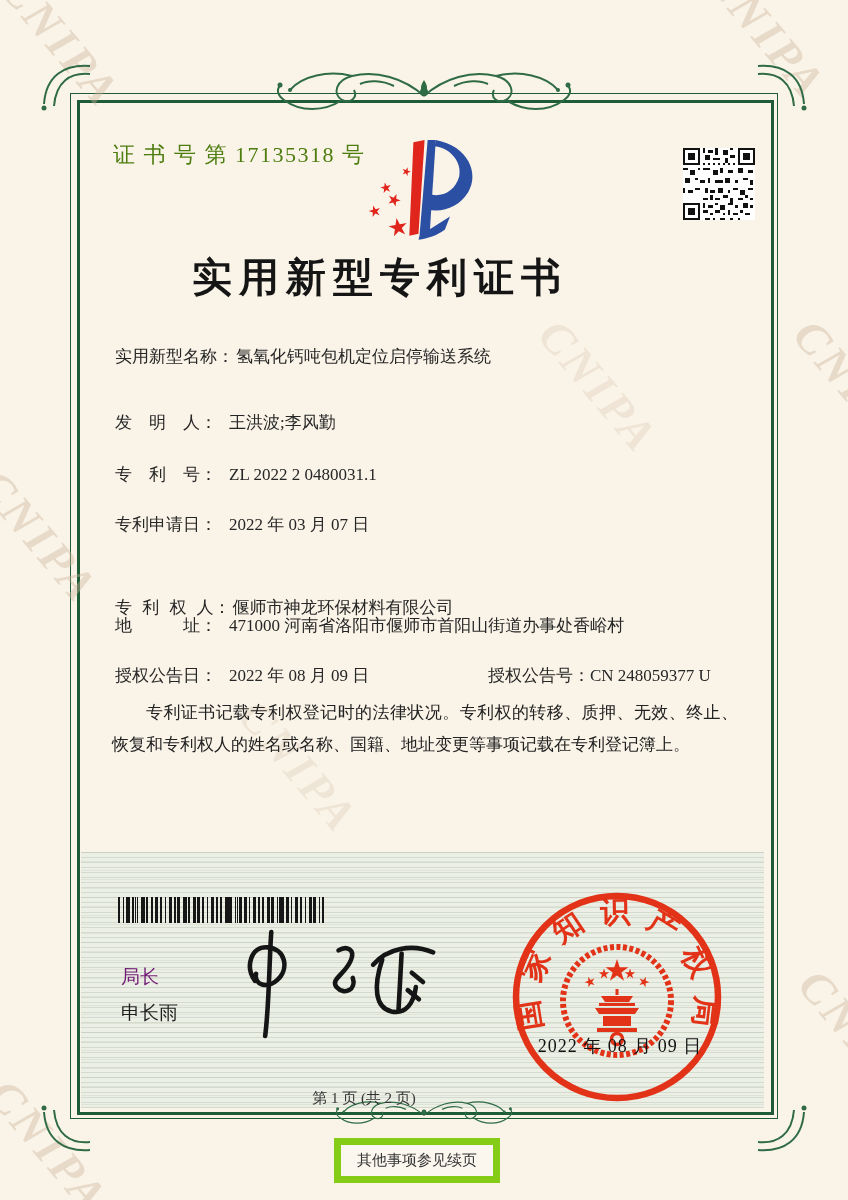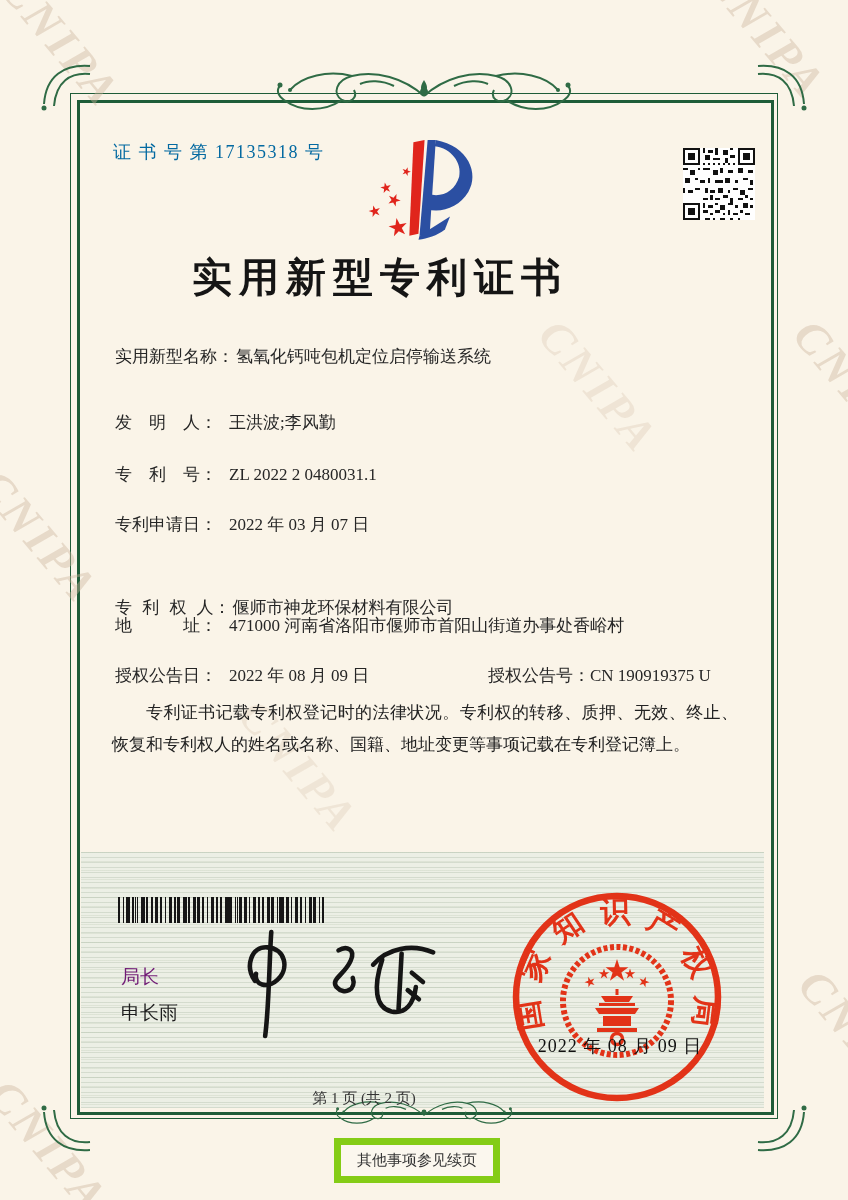--- a/index.html
+++ b/index.html
@@ -24,21 +24,21 @@
   .band{
     left:81px;top:852px;width:683px;height:256px;z-index:1;
     background-color:#ecefe5;
     background-image:
       repeating-linear-gradient(0deg, rgba(150,168,145,0.28) 0 1px, transparent 1px 5px),
       repeating-linear-gradient(0deg, transparent 0 3px, rgba(195,206,185,0.35) 3px 4px, transparent 4px 9px);
   }
   .orn{z-index:2;}
   
   .z{z-index:3;}
-  .certno{left:113px;top:140px;font-size:18px;letter-spacing:1.5px;color:#0369a1;}
+  .certno{left:113px;top:140px;font-size:22px;letter-spacing:1.5px;color:#4d7c0f;}
   .title{left:0;top:250px;width:760px;text-align:center;font-size:40px;font-weight:700;letter-spacing:7px;color:#151515;}
   .row{left:115px;font-size:17px;color:#262626;white-space:nowrap;}
   .row .lab{display:inline-block;min-width:112px;}
   .row .val{margin-left:2px;}
   .pair2{left:373px;top:0;position:absolute;}
   .paras{left:112px;top:697px;width:626px;font-size:17px;line-height:1.88;text-align:justify;color:#222;}
   .paras p{margin:0;text-indent:2em;}
   
   .barcode{
     left:118px;top:897px;width:206px;height:26px;
@@ -254,21 +254,21 @@
 </div>
 <div class="abs z row" style="top:596px;font-family:Liberation Mono, monospace;">
   <span class="lab">专 利 权 人：</span><span class="val">偃师市神龙环保材料有限公司</span>
 </div>
 <div class="abs z row" style="top:614px;">
   <span class="lab">地　　　址：</span><span class="val">471000  河南省洛阳市偃师市首阳山街道办事处香峪村</span>
 </div>
 <div class="abs z row" style="top:664px;width:640px;">
   <span class="lab">授权公告日：</span><span class="val">2022 年 08 月 09 日</span>
   <span class="pair2">
-    <span>授权公告号：</span><span>CN 190919375 U</span>
+    <span>授权公告号：</span><span>CN 248059377 U</span>
   </span>
 </div>
 
 <div class="abs z paras">
   <p>专利证书记载专利权登记时的法律状况。专利权的转移、质押、无效、终止、恢复和专利权人的姓名或名称、国籍、地址变更等事项记载在专利登记簿上。</p>
 </div>
 
 <div class="abs z barcode"></div>
 
 <div class="abs z commissioner">局长</div>

